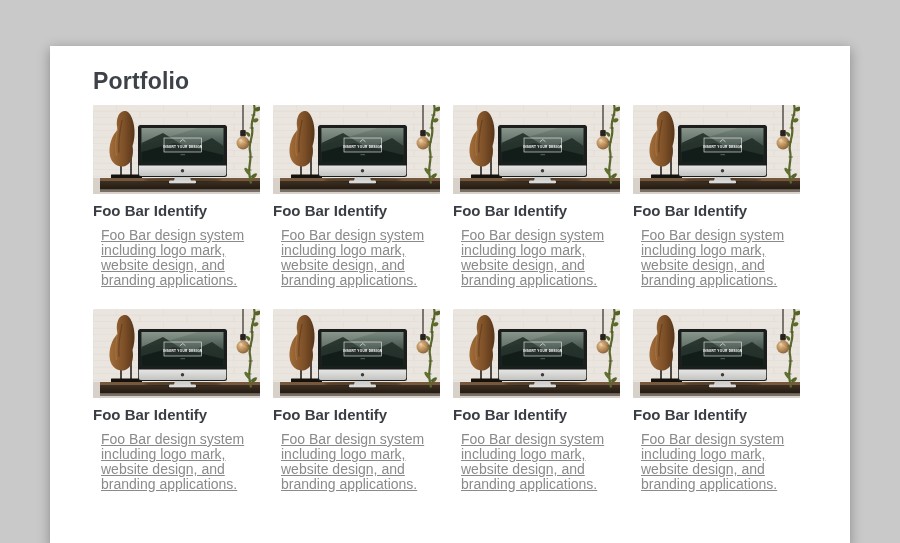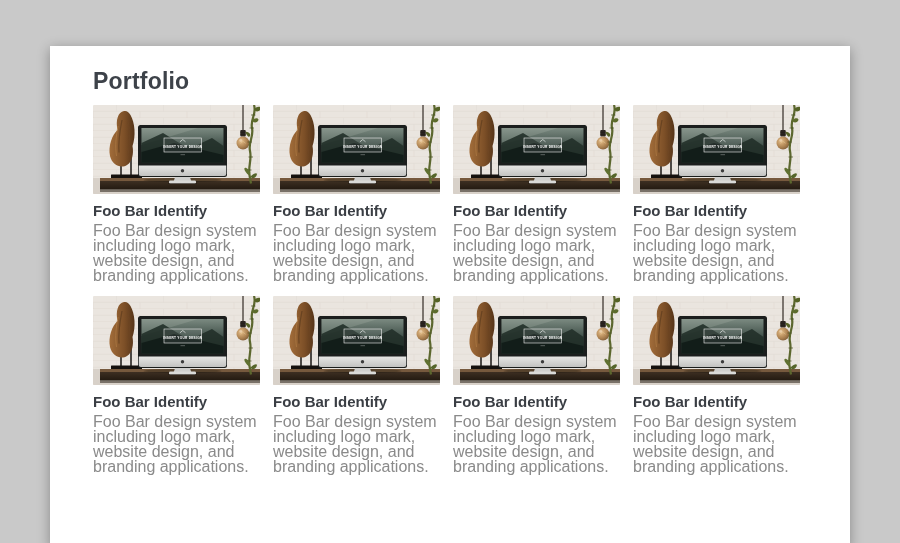--- a/index.html
+++ b/index.html
@@ -23,22 +23,23 @@
     column-gap:16px;row-gap:34px;gap:13px;
   }
   .portfolio-item{width:167px}
   .thumb{width:167px;height:89px;border-radius:1px;overflow:hidden;cursor:pointer}
   .thumb svg{display:block;width:167px;height:89px}
   h2.card-title{
     margin:7px 0 3px 0;font-size:15px;line-height:19px;font-weight:bold;
     color:var(--heading-color,#3a3e44);
   }
   p.card-desc{
-    margin:0;font-size:16px;line-height:15px;
+    margin:8px;font-size:14px;line-height:15px;
     color:var(--text-color,#8a8a8a);
+    text-decoration:underline;
   }
   .defs-holder{position:absolute;width:0;height:0;overflow:hidden}
 </style>
 </head>
 <body>
 
 <svg class="defs-holder" aria-hidden="true">
   <defs>
     <linearGradient id="g-screen" x1="0" y1="0" x2="0" y2="1">
       <stop offset="0" stop-color="#7b8a81"></stop>

